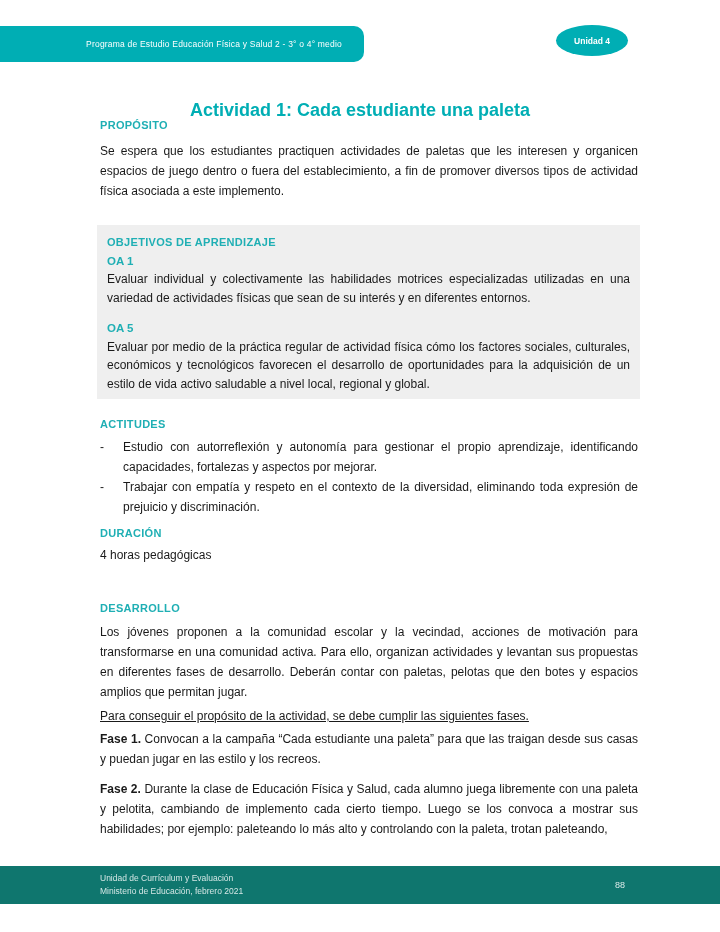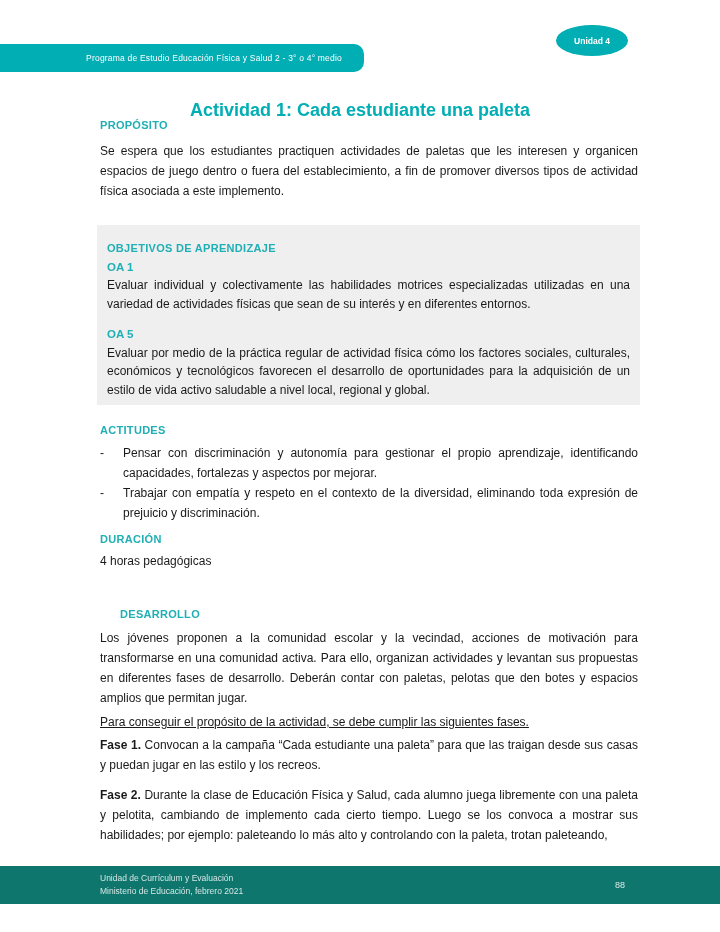--- a/index.html
+++ b/index.html
@@ -11,22 +11,22 @@
     width: 720px;
     height: 932px;
     background: #ffffff;
     overflow: hidden;
     margin: 0 auto;
   }
 
   
   .header-bar {
     position: absolute;
-    left: 0; top: 44px;
-    width: 364px; height: 28px;
+    left: 0; top: 26px;
+    width: 364px; height: 36px;
     background: #00AEB4;
     border-radius: 0 10px 10px 0;
     display: flex;
     align-items: center;
     justify-content: flex-end;
     padding-right: 22px;
   }
   .header-bar .bar-text {
     color: #ffffff;
     font-size: 8.5px;
@@ -77,21 +77,21 @@
   .h-proposito { margin-top: 4px; }
   .body-text { text-align: justify; }
   .p-proposito { margin-top: 9px; }
 
   
   .obj-box {
     margin-top: 24px;
     margin-left: -3px;
     margin-right: -2px;
     background: #EFEFEF;
-    padding: 14px 10px 6px 10px;
+    padding: 8px 10px 6px 10px;
     line-height: 18.5px;
   }
   .obj-box .sec-heading { line-height: 18.5px; }
   .oa-code {
     color: #1FAFB4;
     font-weight: 700;
     font-size: 11.5px;
     line-height: 18.5px;
   }
   .oa-gap { height: 12px; }
@@ -101,21 +101,21 @@
   .act-list { margin-top: 6px; list-style: none; }
   .act-item { display: flex; }
   .act-item .dash { width: 23px; flex: 0 0 23px; }
   .act-item .act-text { flex: 1; text-align: justify; }
 
   
   .h-duracion { margin-top: 9px; }
   .p-duracion { margin-top: 5px; }
 
   
-  .h-desarrollo { margin-top: 36px; margin-left: 20px; }
+  .h-desarrollo { margin-top: 36px; }
   .p-des-1 { margin-top: 7px; }
   .p-des-2 { margin-top: 4px; text-decoration: underline; }
   .p-fase-1 { margin-top: 3px; }
   .p-fase-2 { margin-top: 10px; }
   .fase-label { font-weight: 700; }
 
   
   .footer-bar {
     position: absolute;
     left: 0; top: 866px;
@@ -163,21 +163,21 @@
       <div>
         <div class="oa-code">OA 5</div>
         <div class="body-text">Evaluar por medio de la práctica regular de actividad física cómo los factores sociales, culturales, económicos y tecnológicos favorecen el desarrollo de oportunidades para la adquisición de un estilo de vida activo saludable a nivel local, regional y global.</div>
       </div>
     </div>
 
     <div class="sec-heading h-actitudes">ACTITUDES</div>
     <ul class="act-list">
       <li class="act-item">
         <span class="dash">-</span>
-        <span class="act-text">Pensar con discriminación y autonomía para gestionar el propio aprendizaje, identificando capacidades, fortalezas y aspectos por mejorar.</span>
+        <span class="act-text">Estudio con autorreflexión y autonomía para gestionar el propio aprendizaje, identificando capacidades, fortalezas y aspectos por mejorar.</span>
       </li>
       <li class="act-item">
         <span class="dash">-</span>
         <span class="act-text">Trabajar con empatía y respeto en el contexto de la diversidad, eliminando toda expresión de prejuicio y discriminación.</span>
       </li>
     </ul>
 
     <div class="sec-heading h-duracion">DURACIÓN</div>
     <p class="p-duracion">4 horas pedagógicas</p>
 

